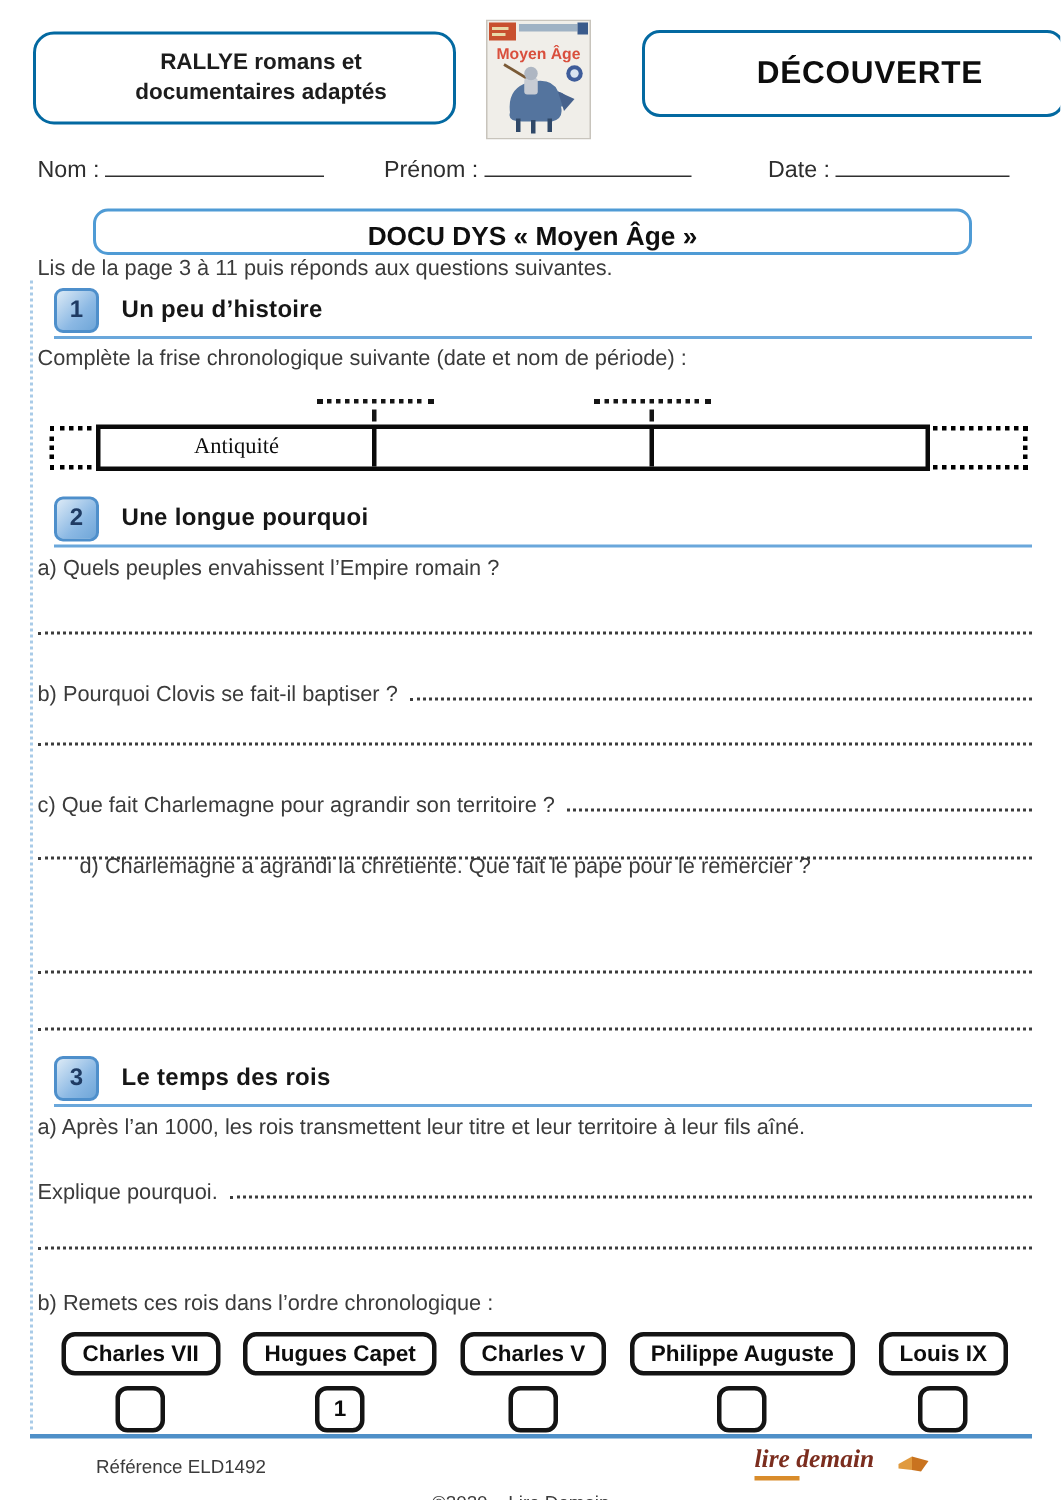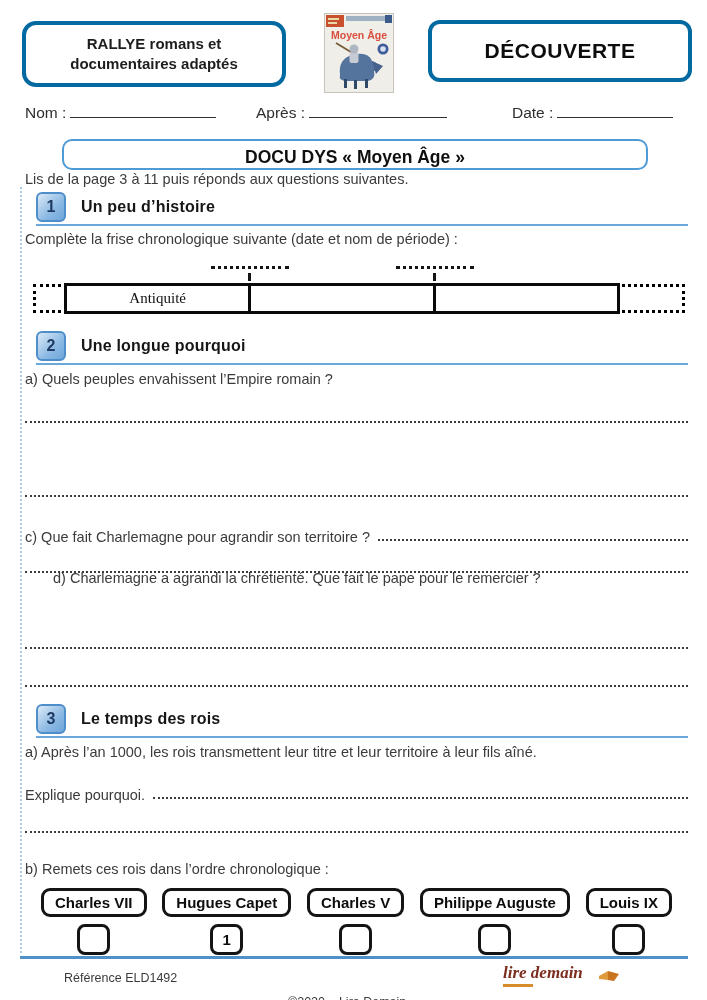--- a/index.html
+++ b/index.html
@@ -1,22 +1,22 @@
 <!DOCTYPE html>
 <html><head>
 <meta charset="utf-8">
 <style>
   html,body{margin:0;padding:0;background:#fff;}
   .page{
     position:relative;width:707px;height:1000px;background:#ffffff;overflow:hidden;
     font-family:"Liberation Sans", sans-serif;color:#3b3b3b;
   }
   
-  .hbox{position:absolute;border:4px solid #0369a1;border-radius:14px;background:#fff;
-        display:flex;flex-direction:column;align-items:center;justify-content:center;}
+  .hbox{position:absolute;border:2px solid #0369a1;border-radius:14px;background:#fff;
+        display:flex;flex-direction:column;align-items:center;justify-content:center;padding-left:22px;}
   .rally{left:22px;top:21px;width:256px;height:58px;}
   .rally div{font-weight:bold;font-size:15px;color:#1d1d1d;line-height:1.35;}
   .level{left:428px;top:20px;width:256px;height:54px;border-radius:12px;}
   .level span{font-weight:bold;font-size:21px;letter-spacing:.5px;color:#0d0d0d;}
   .cover{position:absolute;left:324px;top:13px;width:70px;height:80px;}
   
   .idg{position:absolute;top:104px;font-size:15.5px;color:#2e2e2e;white-space:nowrap;}
   .blank{display:inline-block;border-bottom:1.5px solid #2f2f2f;height:13px;margin-left:4px;}
   
   .doc-title{position:absolute;left:62px;top:139px;width:582px;height:27px;border:2.5px solid #4F9BD5;
@@ -99,21 +99,21 @@
   </div>
 
   <div class="hbox level">
     <span>DÉCOUVERTE</span>
   </div>
 
   <div class="idg" style="left:25px;">
     <span>Nom :</span><span class="blank" style="width:146px;"></span>
   </div>
   <div class="idg" style="left:256px;">
-    <span>Après :</span><span class="blank" style="width:138px;"></span>
+    <span>Prénom :</span><span class="blank" style="width:138px;"></span>
   </div>
   <div class="idg" style="left:512px;">
     <span>Date :</span><span class="blank" style="width:116px;"></span>
   </div>
 
   <div class="doc-title">
     <span>DOCU DYS « Moyen Âge »</span>
   </div>
   <div class="instruction">Lis de la page 3 à 11 puis réponds aux questions suivantes.</div>
 
@@ -147,20 +147,24 @@
       <span>2</span>
     </div>
     <div class="sec-title">Une longue pourquoi</div>
   </div>
 
   <div class="q" style="top:371px;">
     <span>a) Quels peuples envahissent l’Empire romain ?</span>
   </div>
   <div class="dotline" style="top:421px;"></div>
 
+  <div class="q" style="top:455px;">
+    <span>b) Pourquoi Clovis se fait-il baptiser ?</span>
+    <span class="lead"></span>
+  </div>
   <div class="dotline" style="top:495px;"></div>
 
   <div class="q" style="top:529px;">
     <span>c) Que fait Charlemagne pour agrandir son territoire ?</span>
     <span class="lead"></span>
   </div>
   <div class="dotline" style="top:571px;"></div>
 
   <div class="q" style="top:570px;margin-left:28px;">
     <span>d) Charlemagne a agrandi la chrétienté. Que fait le pape pour le remercier ?</span>

